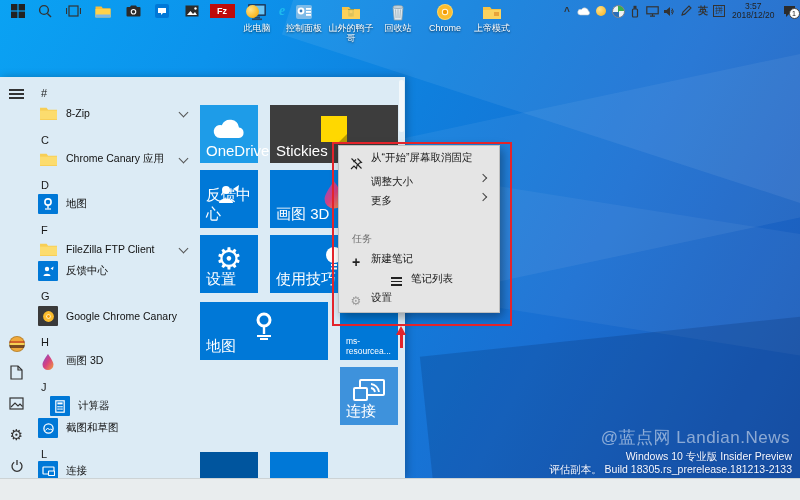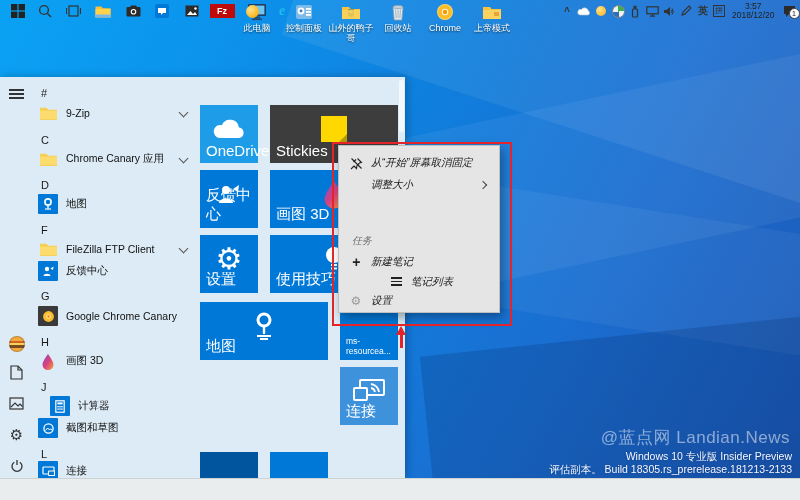--- a/index.html
+++ b/index.html
@@ -41,21 +41,21 @@
   .folder-ic{width:19px;height:16px;}
 
   
   .tile{position:absolute;box-sizing:border-box;color:#fff;}
   .tile .tlabel{position:absolute;left:6px;bottom:4px;font-size:15px;}
   .tile .glyph{position:absolute;left:50%;top:42%;transform:translate(-50%,-50%);}
   .scrollthumb{left:399px;top:80px;width:5px;height:52px;background:#f3f8fb;border-radius:2px;}
 
   
   .ctxmenu{left:338px;top:145px;width:162px;height:168px;background:#e5e5e5;border:1px solid #bfbfbf;box-sizing:border-box;box-shadow:3px 4px 10px rgba(0,0,0,.35);}
-  .mi{position:absolute;left:338px;width:162px;display:flex;align-items:center;font-size:10.5px;color:#1a1a1a;font-style:italic;}
+  .mi{position:absolute;left:338px;width:162px;display:flex;font-size:10.5px;color:#1a1a1a;}
   .mi .mic{width:16px;margin-left:10px;display:flex;justify-content:center;align-items:center;flex:0 0 16px;color:#222;}
   .mi .mtxt{margin-left:7px;white-space:nowrap;}
   .mi .spacer{flex:1;}
   .chev-r{width:5px;height:5px;border-right:1.3px solid #444;border-bottom:1.3px solid #444;transform:rotate(-45deg);margin-right:14px;}
   .mheader{color:#6e6e6e;font-size:10px;}
   .bars i{display:block;width:11px;height:1.6px;background:#222;margin:2px 0;}
 
   
   .redrect{left:332px;top:142px;width:176px;height:180px;border:2px solid #e3242b;pointer-events:none;}
   .redarrow-head{left:396px;top:326px;width:0;height:0;border-left:5px solid transparent;border-right:5px solid transparent;border-bottom:9px solid #e3242b;pointer-events:none;}
@@ -172,21 +172,21 @@
   </div>
 
   <div class="abs sect" style="top:87px;">#</div>
   <div class="abs appitem" style="top:102px;">
     <span class="tileic">
         <svg class="folder-ic" viewBox="0 0 20 17">
           <path d="M1 3h7l1.5 2H19v11H1z" fill="#f7ce55"></path>
           <path d="M1 6h18v9H1z" fill="#fcdc6e"></path>
         </svg>
       </span>
-    <span class="lbl">9-Zip</span>
+    <span class="lbl">8-Zip</span>
     <span class="chev-d" style="left:142px;top:7px;"></span>
   </div>
   <div class="abs sect" style="top:134px;">C</div>
   <div class="abs appitem" style="top:148px;">
     <span class="tileic">
         <svg class="folder-ic" viewBox="0 0 20 17">
           <path d="M1 3h7l1.5 2H19v11H1z" fill="#f7ce55"></path>
           <path d="M1 6h18v9H1z" fill="#fcdc6e"></path>
         </svg>
       </span>
@@ -369,20 +369,26 @@
         </svg>
     </span>
     <span class="mtxt">从“开始”屏幕取消固定</span>
   </div>
   <div class="mi" style="top:175px;height:19px;">
     <span class="mic"></span>
     <span class="mtxt">调整大小</span>
     <span class="spacer"></span>
       <span class="chev-r"></span>
   </div>
+  <div class="mi" style="top:194px;height:19px;">
+    <span class="mic"></span>
+    <span class="mtxt">更多</span>
+    <span class="spacer"></span>
+      <span class="chev-r"></span>
+  </div>
   <div class="mi mheader" style="top:232px;height:17px;">
     <span class="mic"></span>
     <span class="mtxt" style="margin-left:-12px;">任务</span>
   </div>
   <div class="mi" style="top:252px;height:20px;">
     <span class="mic" style="font-size:14px;font-weight:bold;">+</span>
     <span class="mtxt">新建笔记</span>
   </div>
   <div class="mi" style="top:272px;height:19px;padding-left:40px;">
     <span class="mic bars">

